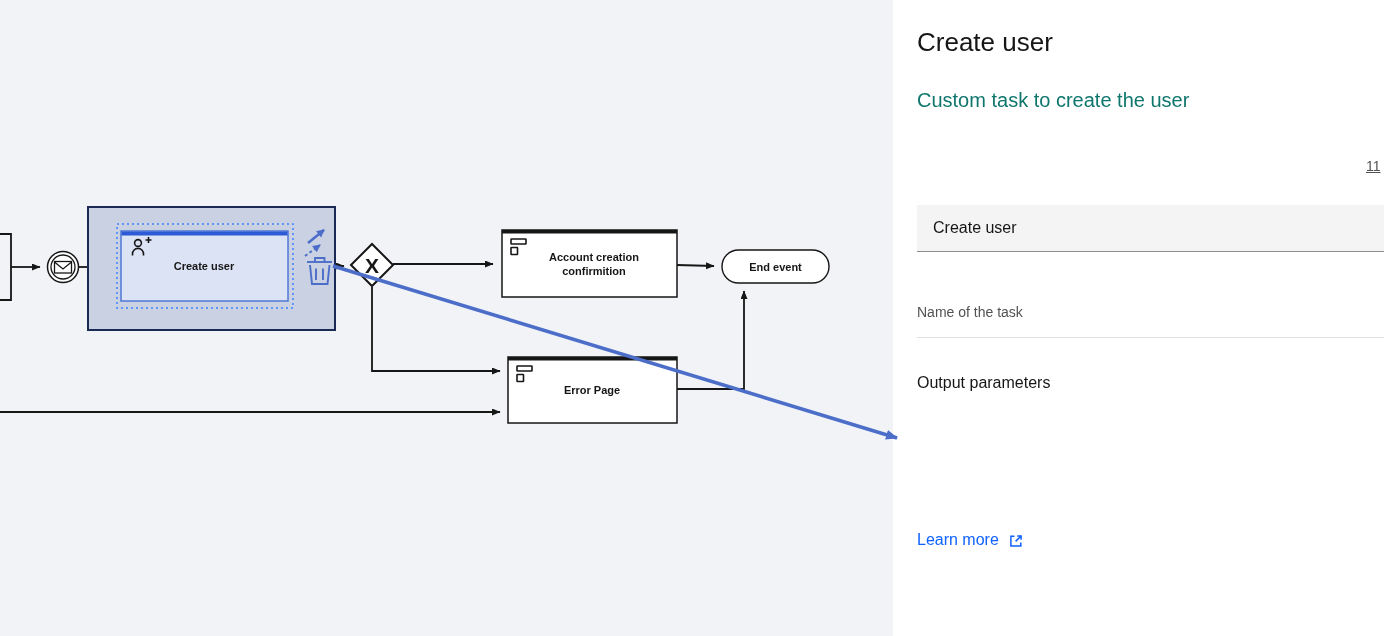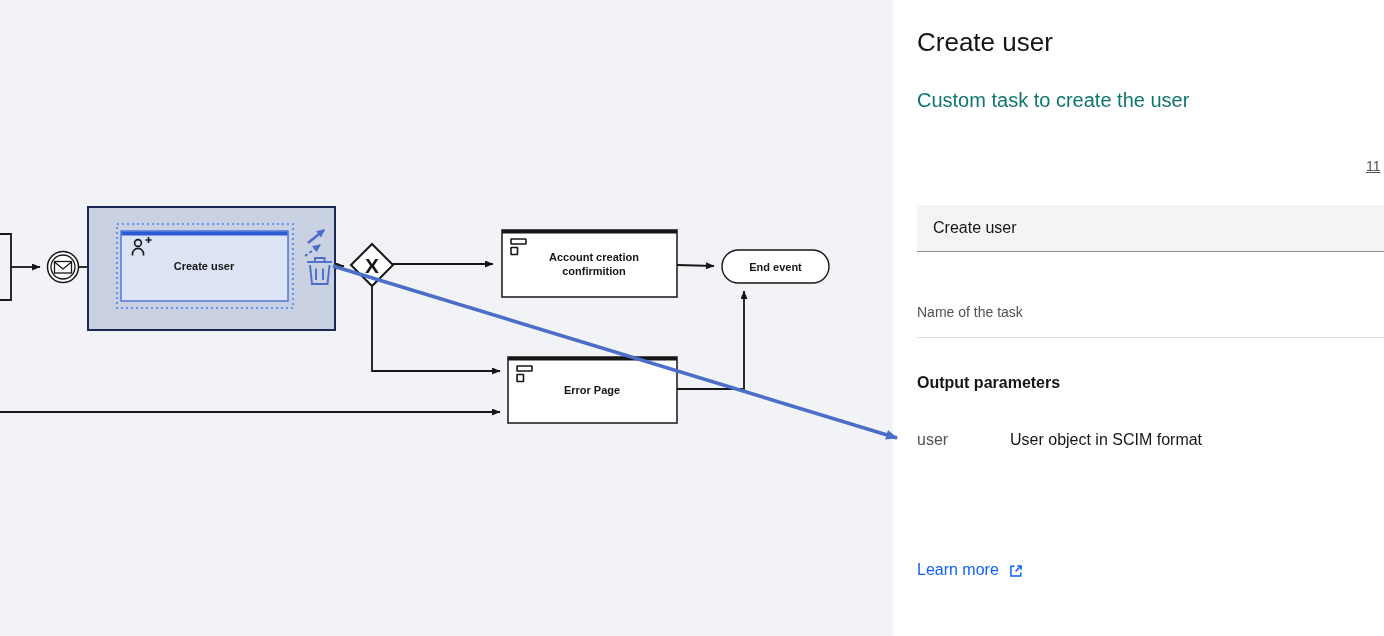--- a/index.html
+++ b/index.html
@@ -41,29 +41,29 @@
     font-size:16px;color:#161616;padding:0 16px;box-sizing:border-box;outline:none;
   }
   .helper-text{
     position:absolute;left:24px;top:268px;font-size:14px;color:#525252;margin-top:36px;
   }
   .panel-divider{
     position:absolute;left:24px;top:337px;width:467px;height:0;
     border-top:1px solid #e0e0e0;
   }
   .section-heading{
-    position:absolute;left:24px;top:374px;font-size:16px;font-weight:700;color:#161616;
+    position:absolute;left:24px;top:374px;font-size:16px;font-weight:400;color:#161616;
   }
   .param-row{
     position:absolute;left:24px;top:429px;display:flex;font-size:16px;line-height:22px;
   }
   .param-name{color:#525252;width:93px;flex:0 0 93px;}
   .param-desc{color:#161616;}
   .learn-more{
-    position:absolute;left:24px;top:561px;display:flex;align-items:center;gap:9px;
+    position:absolute;left:24px;top:531px;display:flex;align-items:center;gap:9px;
     font-size:16px;color:#0f62fe;text-decoration:none;cursor:pointer;
   }
   .learn-more .lm-icon{display:inline-block;width:16px;height:16px;margin-top:2px;}
 </style>
 </head>
 <body>
 
 <div class="canvas"></div>
 
 <div class="panel">
@@ -72,24 +72,20 @@
 
   <div class="field-label">Name</div>
   <div class="field-counter">11</div>
   <input class="text-input" type="text" value="Create user" style="">
   <div class="helper-text">Name of the task</div>
 
   <div class="panel-divider"></div>
 
   <div class="section-heading">Output parameters</div>
 
-  <div class="param-row">
-    <span class="param-name">user</span>
-    <span class="param-desc">User object in SCIM format</span>
-  </div>
 
   <a class="learn-more">
     <span>Learn more</span>
     <span class="lm-icon">
       <svg width="16" height="16" viewBox="0 0 16 16" fill="none" stroke="#0f62fe" stroke-width="1.5">
         <path d="M6.5,3.2 H2.9 V13.1 H12.8 V9.5"></path>
         <path d="M9.2,2.9 H13.1 V6.8"></path>
         <path d="M12.9,3.1 L7.6,8.4"></path>
       </svg>
     </span>

